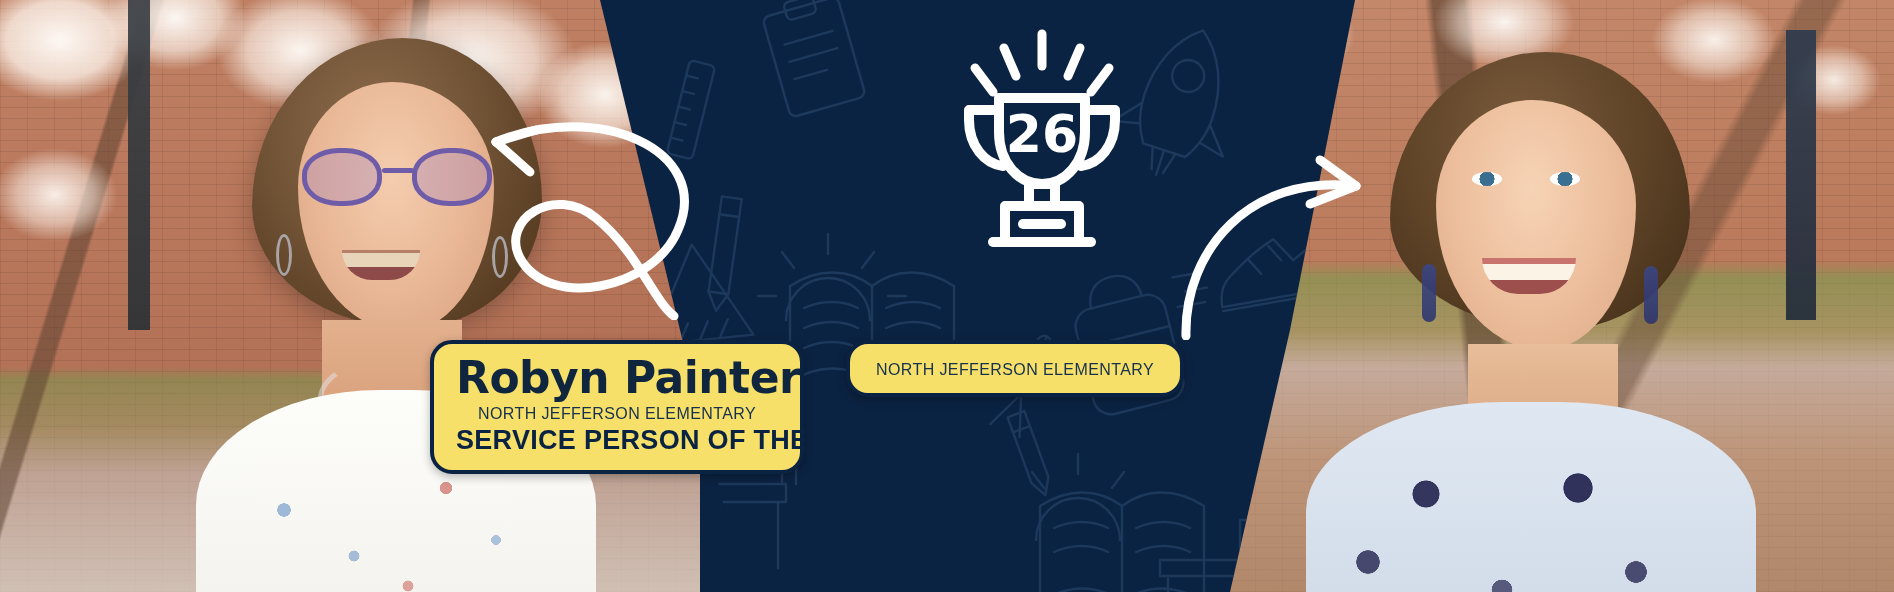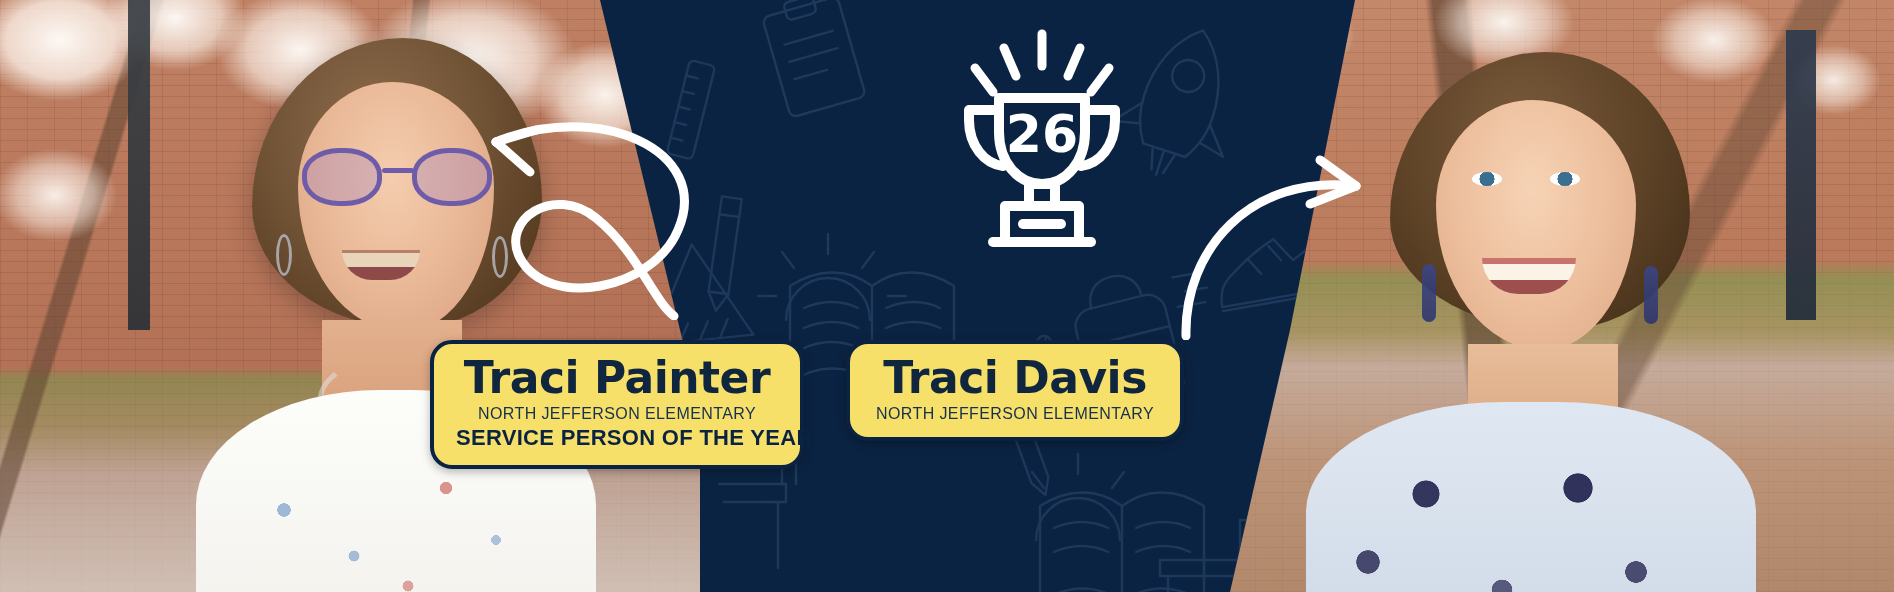--- a/index.html
+++ b/index.html
@@ -216,21 +216,21 @@
     font-weight:400;
     font-size:16px;
     letter-spacing:.4px;
     margin-top:5px;
     color:#16304d;
     white-space:nowrap;
   }
   .badge-award{
     font-family:"Liberation Sans", sans-serif;
     font-weight:700;
-    font-size:22px;
+    font-size:27px;
     letter-spacing:.3px;
     margin-top:2px;
     color:#0b2342;
     white-space:nowrap;
   }
 </style>
 </head>
 <body>
 
 <div class="banner">
@@ -398,23 +398,22 @@
     <svg viewBox="0 0 290 200">
       <g stroke="#ffffff" stroke-width="9" fill="none" stroke-linecap="round" stroke-linejoin="round">
         <path d="M26 196 C 24 110, 90 34, 196 46"></path>
         <path d="M196 46 L 160 20"></path>
         <path d="M196 46 L 150 64"></path>
       </g>
     </svg>
   </div>
 
   <div class="badge badge-left">
-    <div class="badge-name">Traci Painter</div>
+    <div class="badge-name">Robyn Painter</div>
     <div class="badge-school">NORTH JEFFERSON ELEMENTARY</div>
     <div class="badge-award">SERVICE PERSON OF THE YEAR</div>
   </div>
 
   <div class="badge badge-right">
-    <div class="badge-name">Traci Davis</div>
     <div class="badge-school">NORTH JEFFERSON ELEMENTARY</div>
   </div>
 
 </div>
 
 </body></html>

